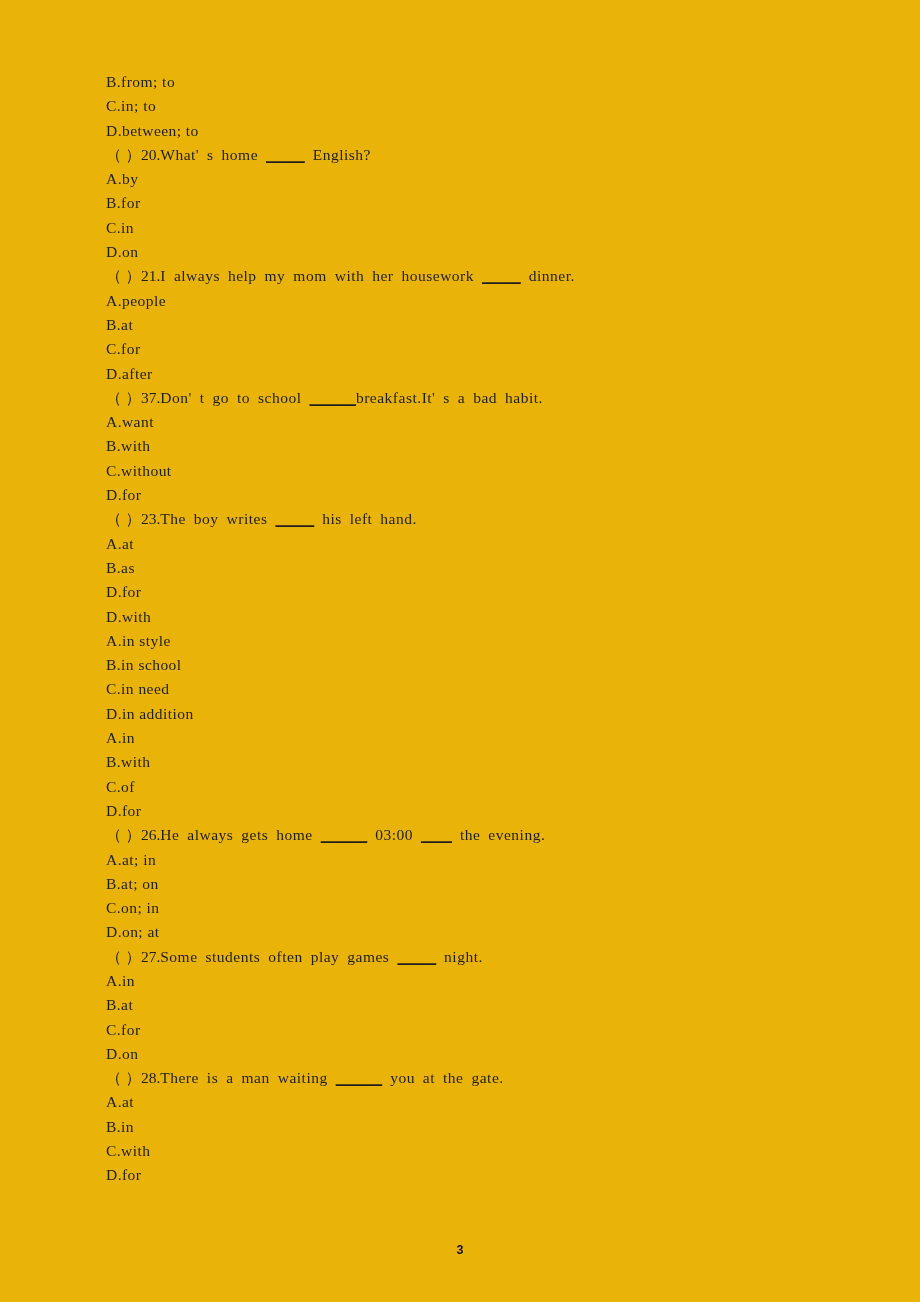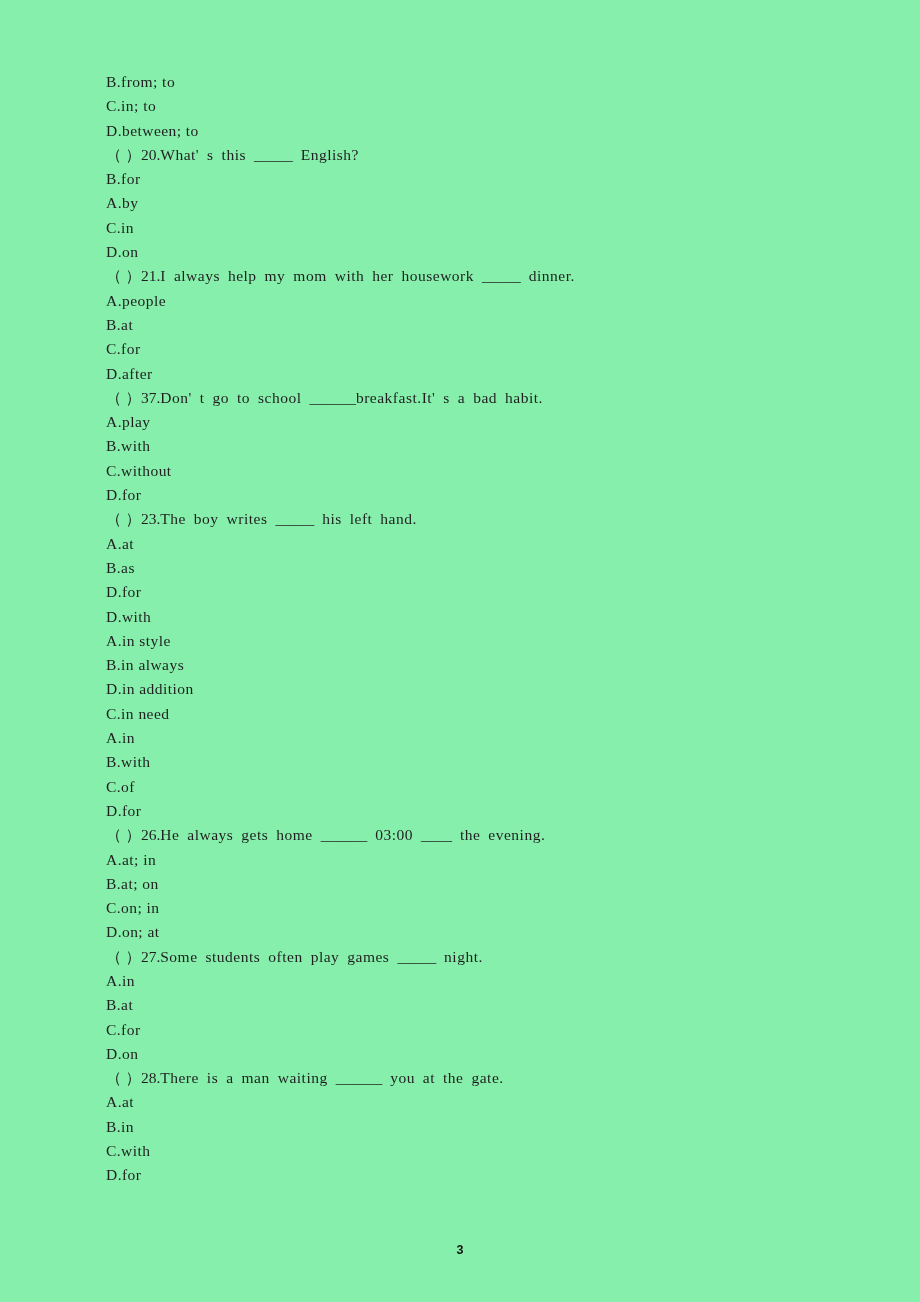--- a/index.html
+++ b/index.html
@@ -16,21 +16,21 @@
     color: #1a1a1a;
     overflow: hidden;
   }
 
   #page {
     position: absolute;
     left: 0;
     top: 0;
     width: 920px;
     height: 1302px;
-    background: #86efac;
+    background: #eab308;
   }
 
   #content {
     position: absolute;
     left: 106px;
     top: 70px;
     width: 700px;
   }
 
   .line {
@@ -53,20 +53,21 @@
     word-spacing: 3.6px;
     letter-spacing: 0.5px;
   }
 
   .paren {
     letter-spacing: 0px;
     word-spacing: 0px;
   }
 
   .blank {
+    text-decoration: underline;
     text-decoration-thickness: 1px;
     text-underline-offset: 2px;
     letter-spacing: 0px;
     word-spacing: 0px;
   }
 
   #page-number {
     position: absolute;
     left: 0;
     top: 1243px;
@@ -81,44 +82,44 @@
 </style>
 </head>
 <body>
 
 <div id="page">
 
   <div id="content">
       <div class="line opt"><span>B.from; to</span></div>
       <div class="line opt"><span>C.in; to</span></div>
       <div class="line opt"><span>D.between; to</span></div>
-      <div class="line stem"><span class="paren">（ ）20.</span><span>What' s this </span><span class="blank">_____</span><span> English?</span></div>
+      <div class="line stem"><span class="paren">（ ）20.</span><span>What' s home </span><span class="blank">_____</span><span> English?</span></div>
+      <div class="line opt"><span>A.by</span></div>
       <div class="line opt"><span>B.for</span></div>
-      <div class="line opt"><span>A.by</span></div>
       <div class="line opt"><span>C.in</span></div>
       <div class="line opt"><span>D.on</span></div>
       <div class="line stem"><span class="paren">（ ）21.</span><span>I always help my mom with her housework </span><span class="blank">_____</span><span> dinner.</span></div>
       <div class="line opt"><span>A.people</span></div>
       <div class="line opt"><span>B.at</span></div>
       <div class="line opt"><span>C.for</span></div>
       <div class="line opt"><span>D.after</span></div>
       <div class="line stem"><span class="paren">（ ）37.</span><span>Don' t go to school </span><span class="blank">______</span><span>breakfast.It' s a bad habit.</span></div>
-      <div class="line opt"><span>A.play</span></div>
+      <div class="line opt"><span>A.want</span></div>
       <div class="line opt"><span>B.with</span></div>
       <div class="line opt"><span>C.without</span></div>
       <div class="line opt"><span>D.for</span></div>
       <div class="line stem"><span class="paren">（ ）23.</span><span>The boy writes </span><span class="blank">_____</span><span> his left hand.</span></div>
       <div class="line opt"><span>A.at</span></div>
       <div class="line opt"><span>B.as</span></div>
       <div class="line opt"><span>D.for</span></div>
       <div class="line opt"><span>D.with</span></div>
       <div class="line opt"><span>A.in style</span></div>
-      <div class="line opt"><span>B.in always</span></div>
+      <div class="line opt"><span>B.in school</span></div>
+      <div class="line opt"><span>C.in need</span></div>
       <div class="line opt"><span>D.in addition</span></div>
-      <div class="line opt"><span>C.in need</span></div>
       <div class="line opt"><span>A.in</span></div>
       <div class="line opt"><span>B.with</span></div>
       <div class="line opt"><span>C.of</span></div>
       <div class="line opt"><span>D.for</span></div>
       <div class="line stem"><span class="paren">（ ）26.</span><span>He always gets home </span><span class="blank">______</span><span> 03:00 </span><span class="blank">____</span><span> the evening.</span></div>
       <div class="line opt"><span>A.at; in</span></div>
       <div class="line opt"><span>B.at; on</span></div>
       <div class="line opt"><span>C.on; in</span></div>
       <div class="line opt"><span>D.on; at</span></div>
       <div class="line stem"><span class="paren">（ ）27.</span><span>Some students often play games </span><span class="blank">_____</span><span> night.</span></div>

